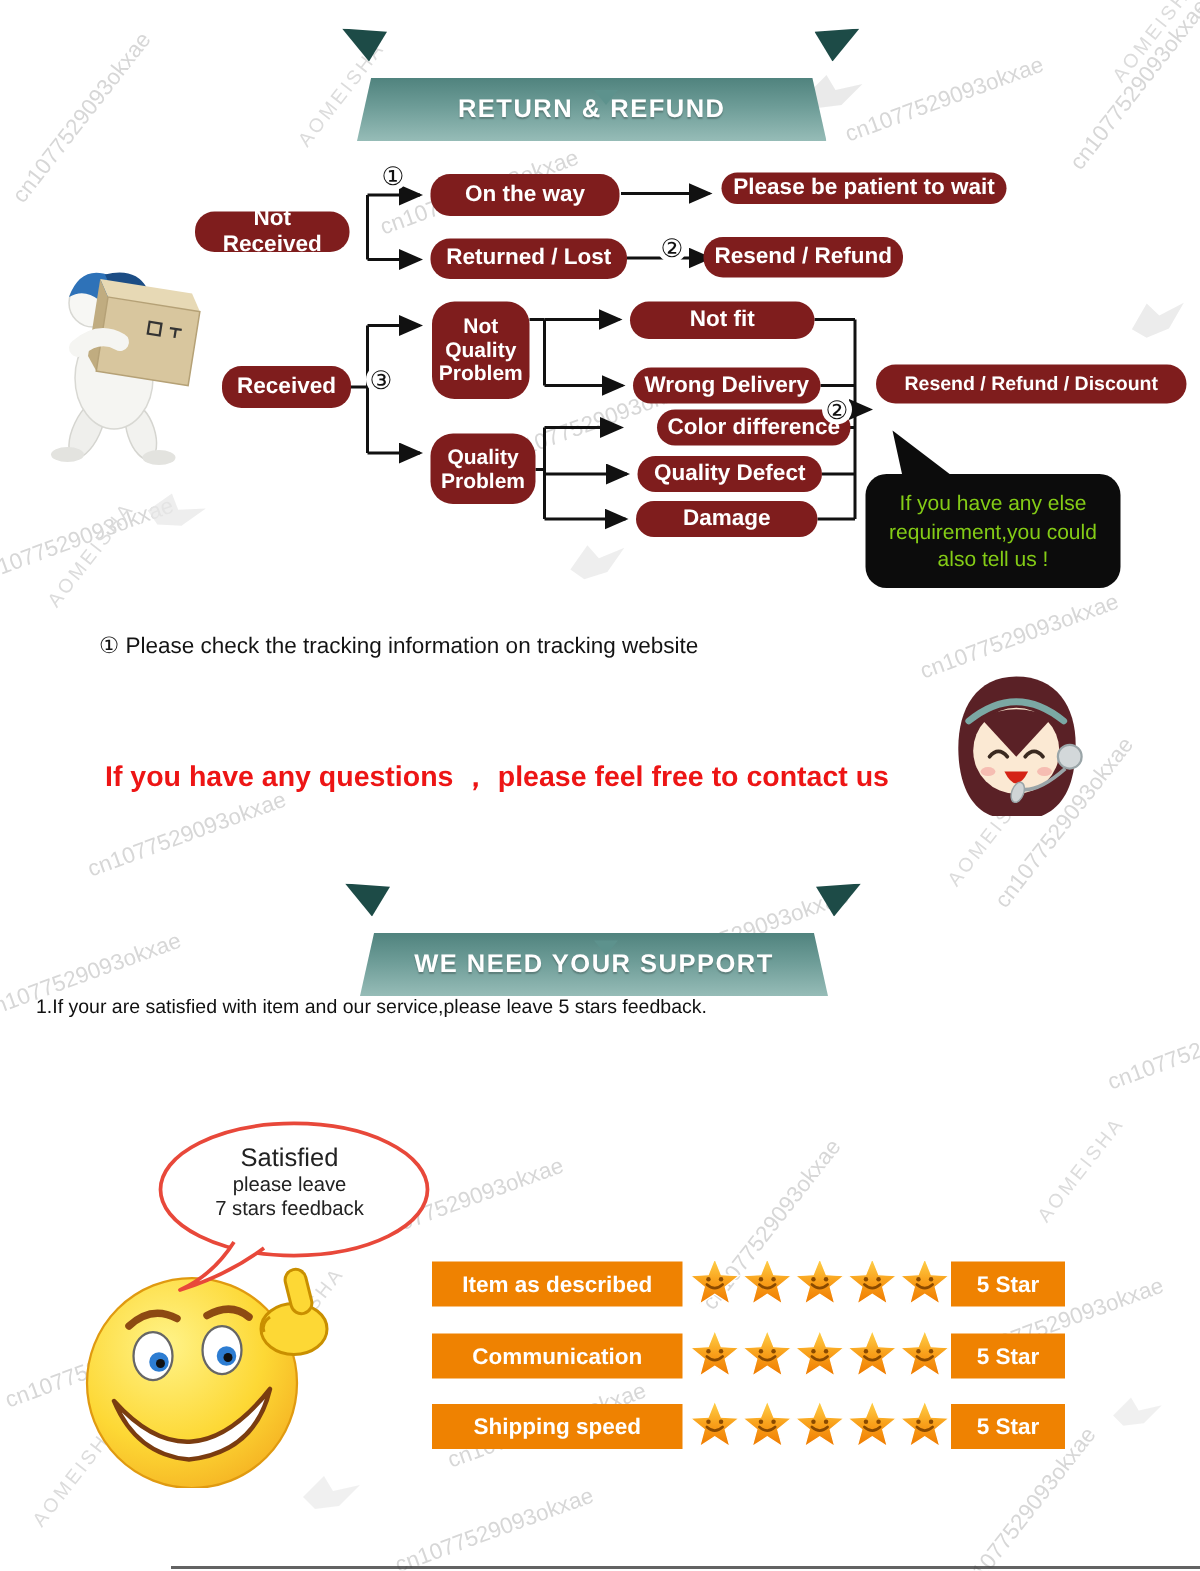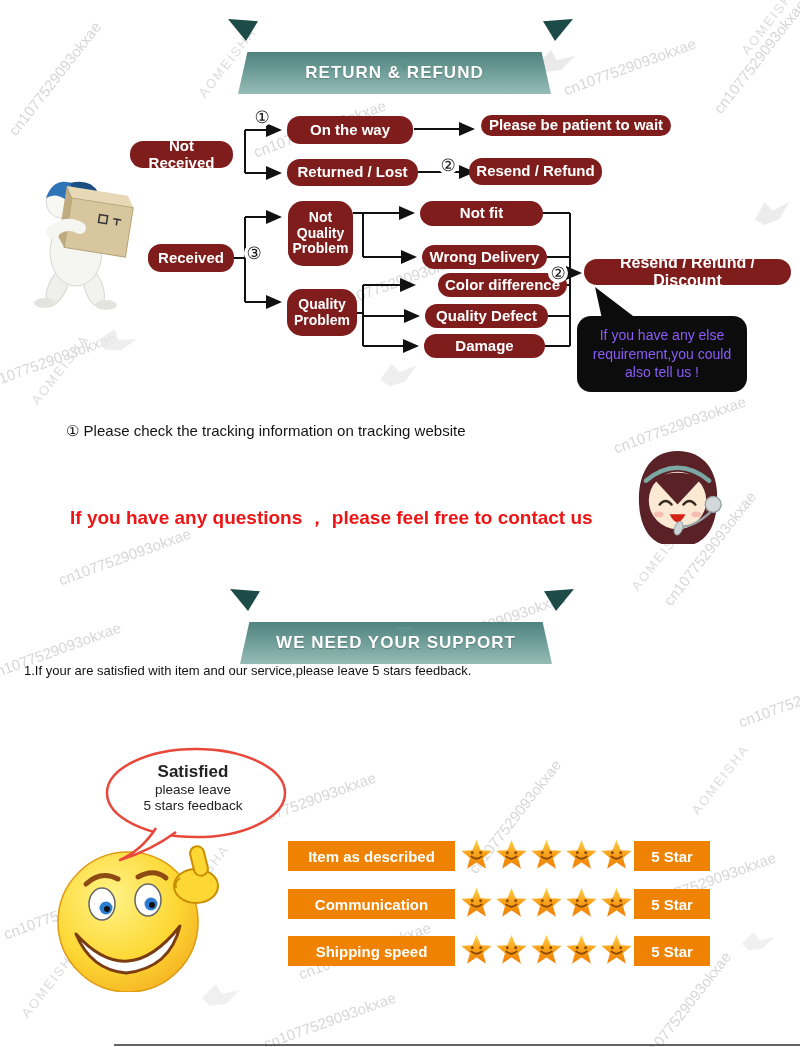--- a/index.html
+++ b/index.html
@@ -25,34 +25,34 @@
     display:flex;align-items:center;justify-content:center;text-shadow:0 1px 1px rgba(0,0,0,.25);margin-top:30px;}
   .tri{position:absolute;width:0;height:0;border-left:8px solid transparent;border-right:8px solid transparent;border-top:10px solid #5d928d;z-index:6;}
 
   
   .fbox{position:absolute;background:#7f1d1d;color:#fff;font-weight:bold;
     display:flex;align-items:center;justify-content:center;text-align:center;
     border-radius:13px;font-size:15px;line-height:1.12;z-index:5;padding:0 4px;box-sizing:border-box;}
   .step{position:absolute;width:20px;height:20px;font-size:17px;color:#111;
     display:flex;align-items:center;justify-content:center;background:#fff;border-radius:50%;z-index:6;}
   #flow-arrows{position:absolute;left:0;top:0;z-index:4;pointer-events:none;}
-  .bubble-black{position:absolute;left:577px;top:316px;width:170px;height:76px;background:#0c0c0c;color:#8b5cf6;
+  .bubble-black{position:absolute;left:577px;top:316px;width:170px;height:76px;background:#0c0c0c;color:#84cc16;
     border-radius:14px;font-size:14px;line-height:1.32;display:flex;align-items:center;justify-content:center;
     text-align:center;z-index:5;padding:4px 6px;box-sizing:border-box;}
   .bubble-tail{position:absolute;z-index:5;}
 
   
   .notes{position:absolute;left:66px;top:420px;font-size:15px;color:#141414;line-height:21.5px;z-index:5;}
   .contact{position:absolute;left:70px;top:505px;font-size:19px;font-weight:bold;color:#ed1515;z-index:5;}
   .support-p{position:absolute;left:16px;width:776px;font-size:13px;color:#111;line-height:22.5px;z-index:5;text-indent:8px;}
 
   
   .sat-bubble{position:absolute;left:100px;top:746px;width:200px;height:120px;z-index:5;}
   .sat-text{position:absolute;left:100px;top:762px;width:186px;text-align:center;z-index:6;color:#222;}
-  .sat-text .t1{font-size:17px;font-weight:bold;}
+  .sat-text .t1{font-size:17px;font-weight:normal;}
   .sat-text .t2{font-size:13.5px;line-height:16px;}
 
   
   .rating-row{position:absolute;left:0;width:800px;height:34px;z-index:5;text-align:center;}
   .tag{position:absolute;background:#ef8201;color:#fff;font-weight:bold;font-size:15px;height:30px;
     display:flex;align-items:center;justify-content:center;}
   .tag.label{left:288px;width:167px;}
   .tag.score{left:634px;width:76px;}
   .stars{position:absolute;left:459px;top:-5px;display:flex;}
   .star{width:35px;height:38px;display:block;}
@@ -201,21 +201,21 @@
   <div class="fbox" style="left:481px;top:115px;width:190px;height:21px">Please be patient to wait</div>
   <div class="fbox" style="left:469px;top:158px;width:133px;height:27px">Resend / Refund</div>
   <div class="fbox" style="left:148px;top:244px;width:86px;height:28px">Received</div>
   <div class="fbox" style="left:288px;top:201px;width:65px;height:65px;font-size:14px;border-radius:15px">Not Quality Problem</div>
   <div class="fbox" style="left:287px;top:289px;width:70px;height:47px;font-size:14px;border-radius:15px">Quality Problem</div>
   <div class="fbox" style="left:420px;top:201px;width:123px;height:25px">Not fit</div>
   <div class="fbox" style="left:422px;top:245px;width:125px;height:24px">Wrong Delivery</div>
   <div class="fbox" style="left:438px;top:273px;width:129px;height:24px">Color difference</div>
   <div class="fbox" style="left:425px;top:304px;width:123px;height:24px">Quality Defect</div>
   <div class="fbox" style="left:424px;top:334px;width:121px;height:24px">Damage</div>
-  <div class="fbox" style="left:584px;top:259px;width:207px;height:26px;font-size:16px">Resend / Refund / Discount</div>
+  <div class="fbox" style="left:584px;top:243px;width:207px;height:26px;font-size:13px">Resend / Refund / Discount</div>
 
   <span class="step" style="left:252px;top:107px">①</span>
   <span class="step" style="left:438px;top:155px">②</span>
   <span class="step" style="left:244px;top:243px">③</span>
   <span class="step" style="left:548px;top:263px">②</span>
 
   <svg class="bubble-tail" style="left:588px;top:284px" width="55" height="36" viewBox="0 0 55 36">
     <polygon points="7,3 14,35 49,35" fill="#0c0c0c"></polygon>
   </svg>
   <div class="bubble-black">If you have any else requirement,you could also tell us !</div>
@@ -252,21 +252,21 @@
 
   <div class="support-p" style="top:660px">1.If your are satisfied with item and our service,please leave 5 stars feedback.</div>
 
   <svg class="sat-bubble" viewBox="0 0 200 120">
     <ellipse cx="96" cy="47" rx="89" ry="44" fill="#ffffff" stroke="#e8483a" stroke-width="2.5"></ellipse>
     <path d="M56,82 Q42,104 20,114 Q52,104 76,86" fill="#ffffff" stroke="#e8483a" stroke-width="2.5" stroke-linejoin="round"></path>
   </svg>
   <div class="sat-text">
     <div class="t1">Satisfied</div>
     <div class="t2">please leave</div>
-    <div class="t2">5 stars feedback</div>
+    <div class="t2">7 stars feedback</div>
   </div>
 
   <div class="illus" style="left:46px;top:842px">
     <svg width="180" height="150" viewBox="0 0 180 150">
       <circle cx="82" cy="80" r="70" fill="url(#smileG)" stroke="#e09a10" stroke-width="1.5"></circle>
       <path d="M40,42 Q55,28 72,37" stroke="#8d4a12" stroke-width="5" fill="none" stroke-linecap="round"></path>
       <path d="M92,35 Q108,26 120,36" stroke="#8d4a12" stroke-width="5" fill="none" stroke-linecap="round"></path>
       <ellipse cx="56" cy="62" rx="13" ry="16" fill="#ffffff" stroke="#666" stroke-width="1.5"></ellipse>
       <circle cx="60" cy="66" r="6.5" fill="#2d7dd2"></circle>
         <circle cx="61" cy="67" r="3" fill="#111"></circle>

